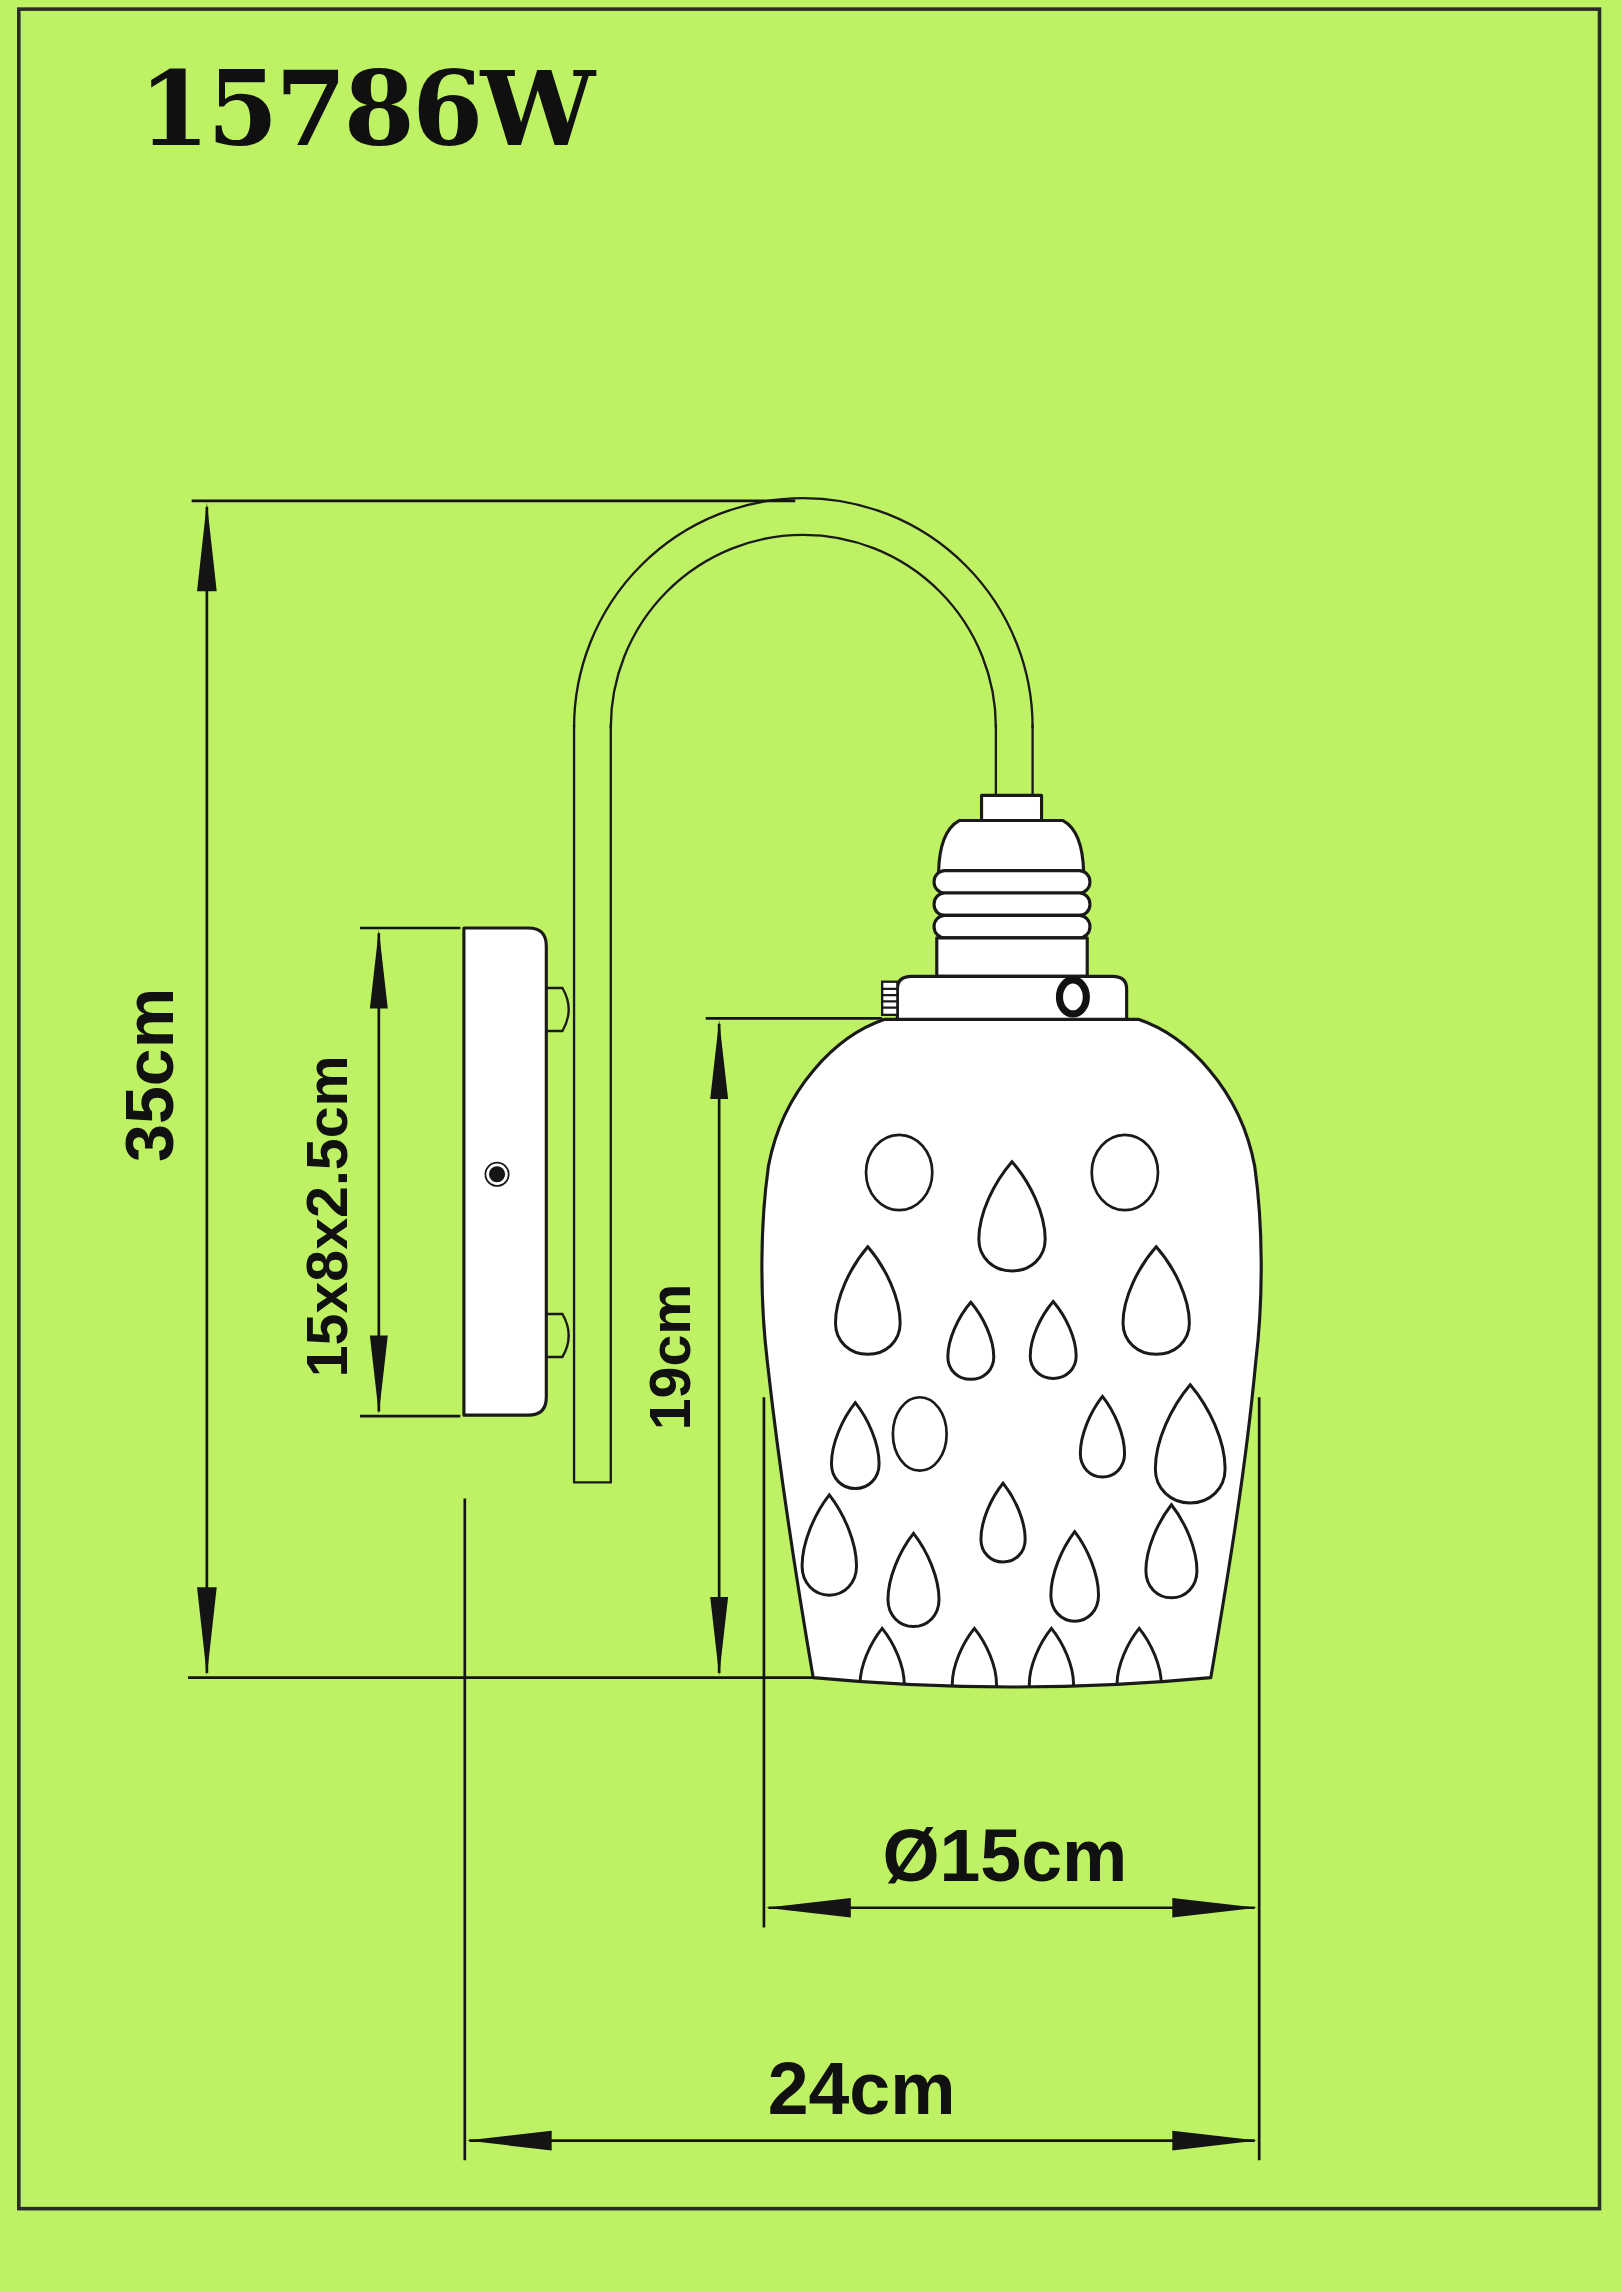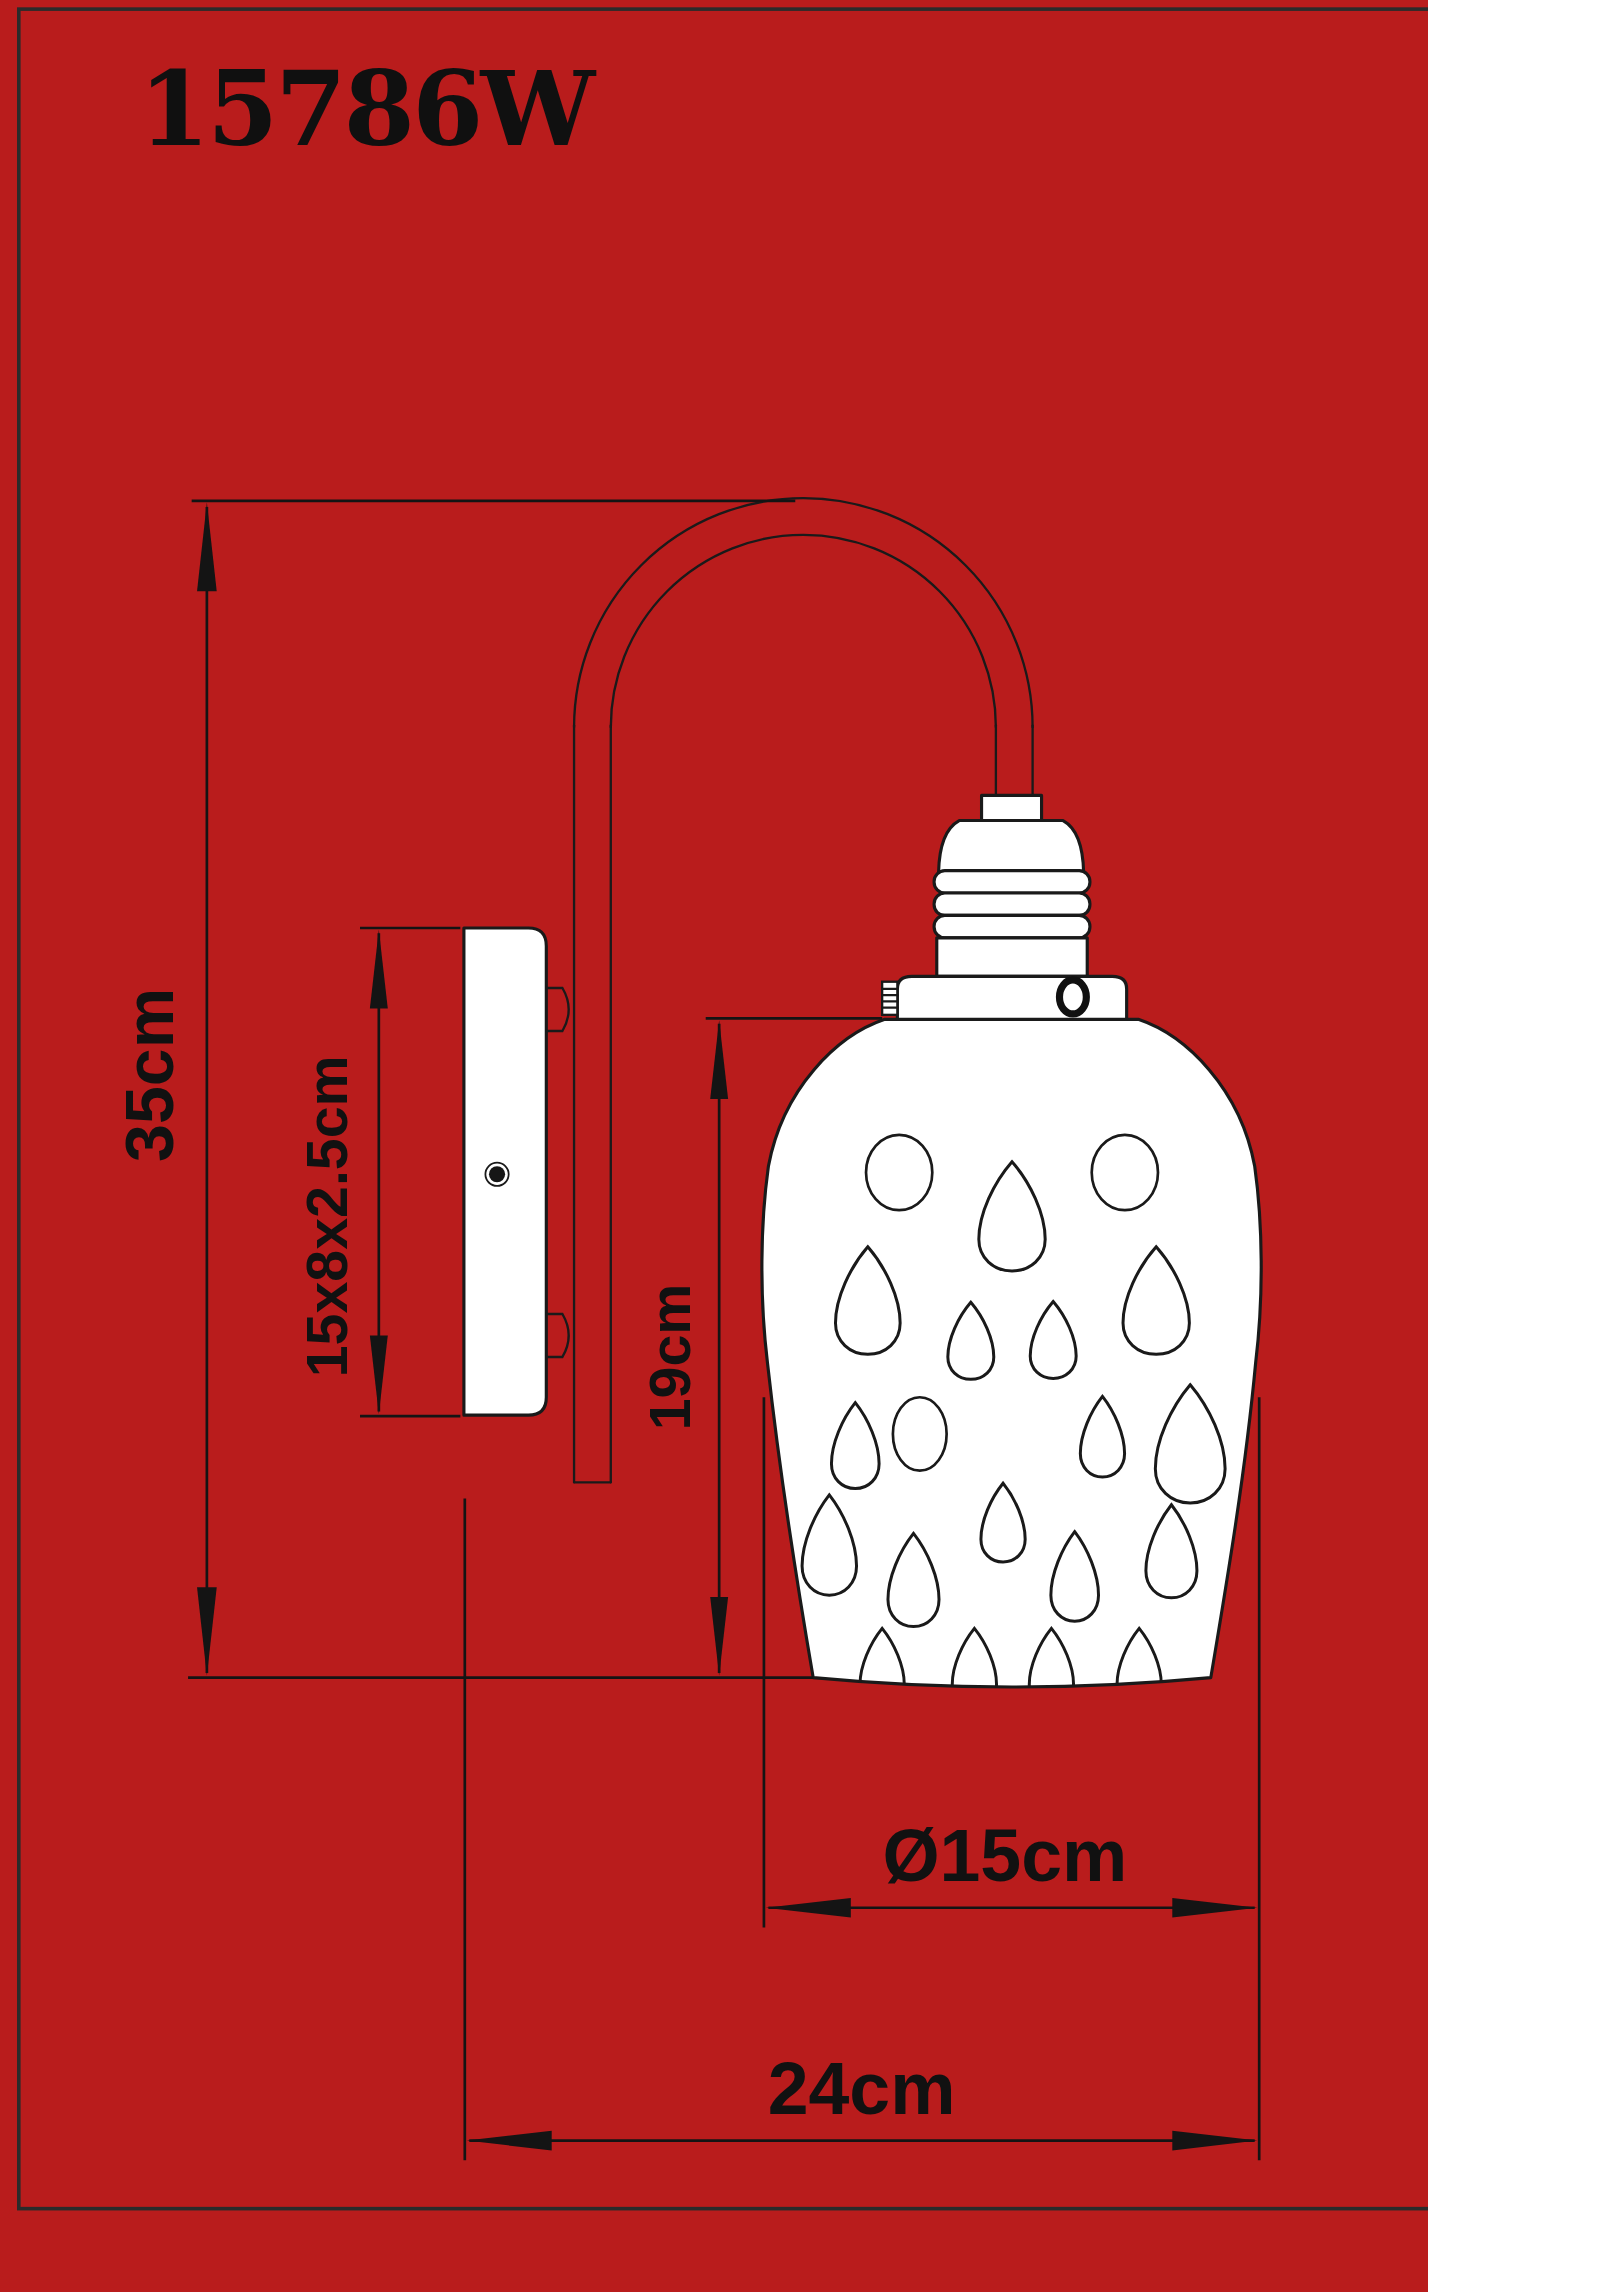--- a/index.html
+++ b/index.html
@@ -1,16 +1,16 @@
 <!DOCTYPE html>
 <html style="font-size:14.3px"><head>
 <meta charset="utf-8">
 <style>
   html,body{margin:0;padding:0;background:#fff;}
-  #page{position:relative;width:1428px;height:2293px;background:#b91c1c;overflow:hidden;
+  #page{position:relative;width:1621px;height:2293px;background:#bef264;overflow:hidden;
         font-family:"Liberation Sans",sans-serif;}
   svg{position:absolute;left:0;top:0;}
   .outline-thin{fill:none;stroke:#1a1a1a;stroke-width:2.6;stroke-linecap:round;}
   .whitefill{fill:#ffffff;stroke:#1a1a1a;stroke-width:3.5;stroke-linejoin:round;}
   .dimline{fill:none;stroke:#141414;stroke-width:3;stroke-linecap:butt;}
   .dimarrow{fill:#141414;stroke:none;}
   .dimtext{fill:#111;font-family:"Liberation Sans",sans-serif;font-weight:bold;}
   .holestroke{fill:none;stroke:#1a1a1a;stroke-width:3;}
   #title-text{fill:#101010;font-family:"DejaVu Serif","Liberation Serif",serif;font-weight:bold;
               font-size:114px;letter-spacing:-3px;}

